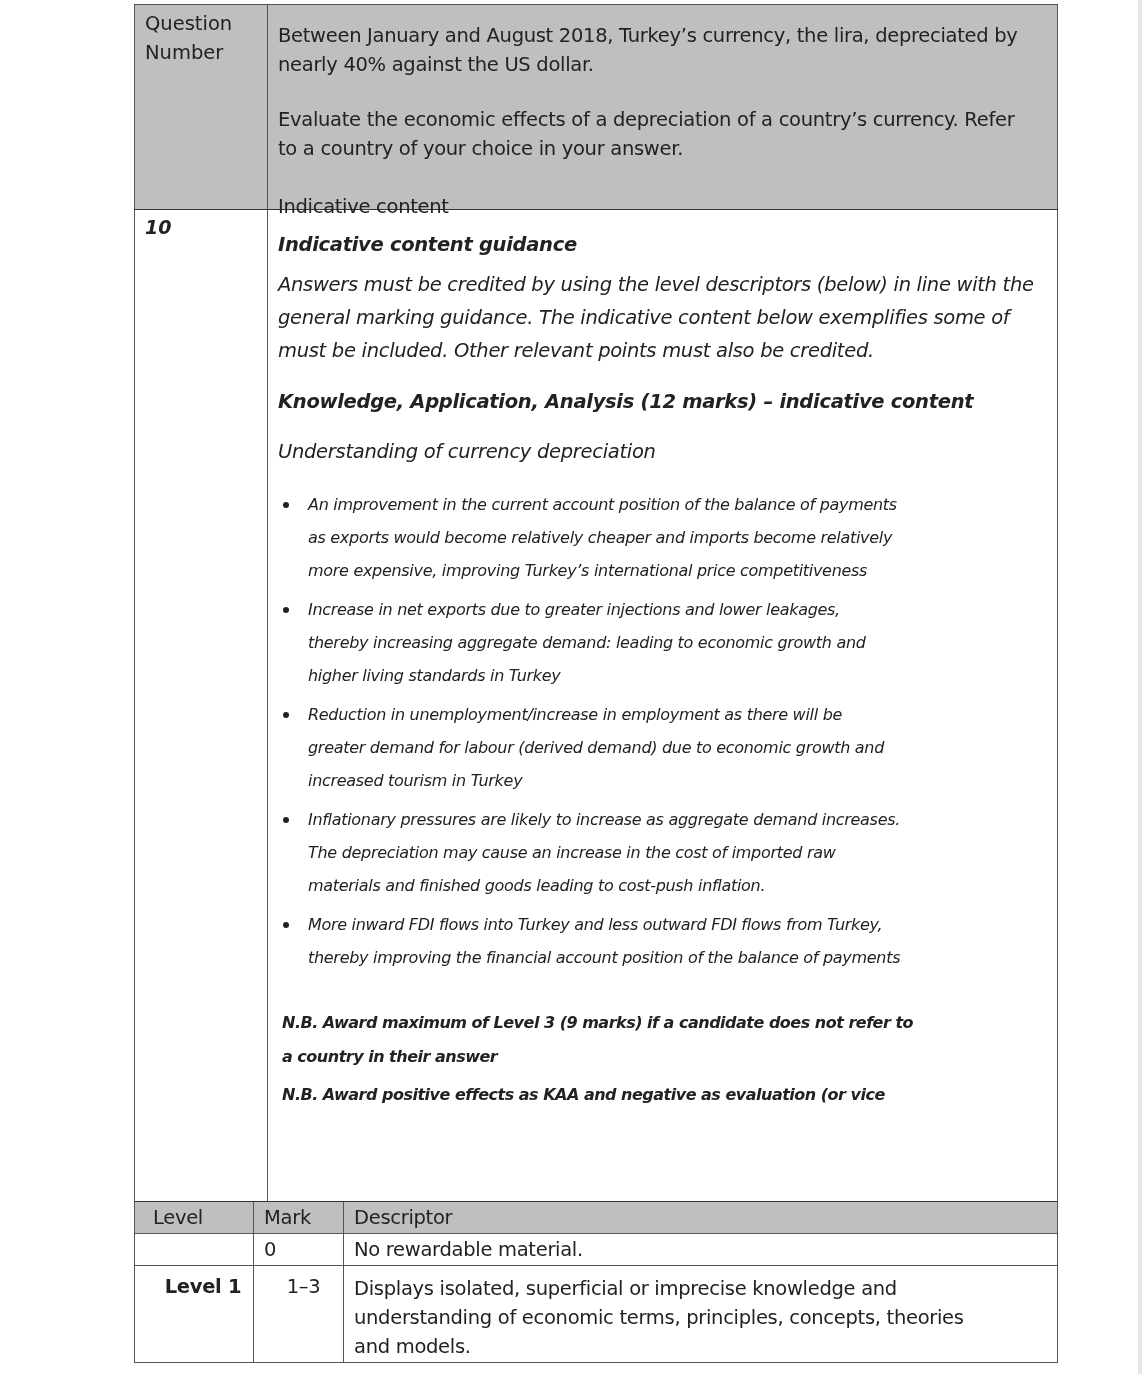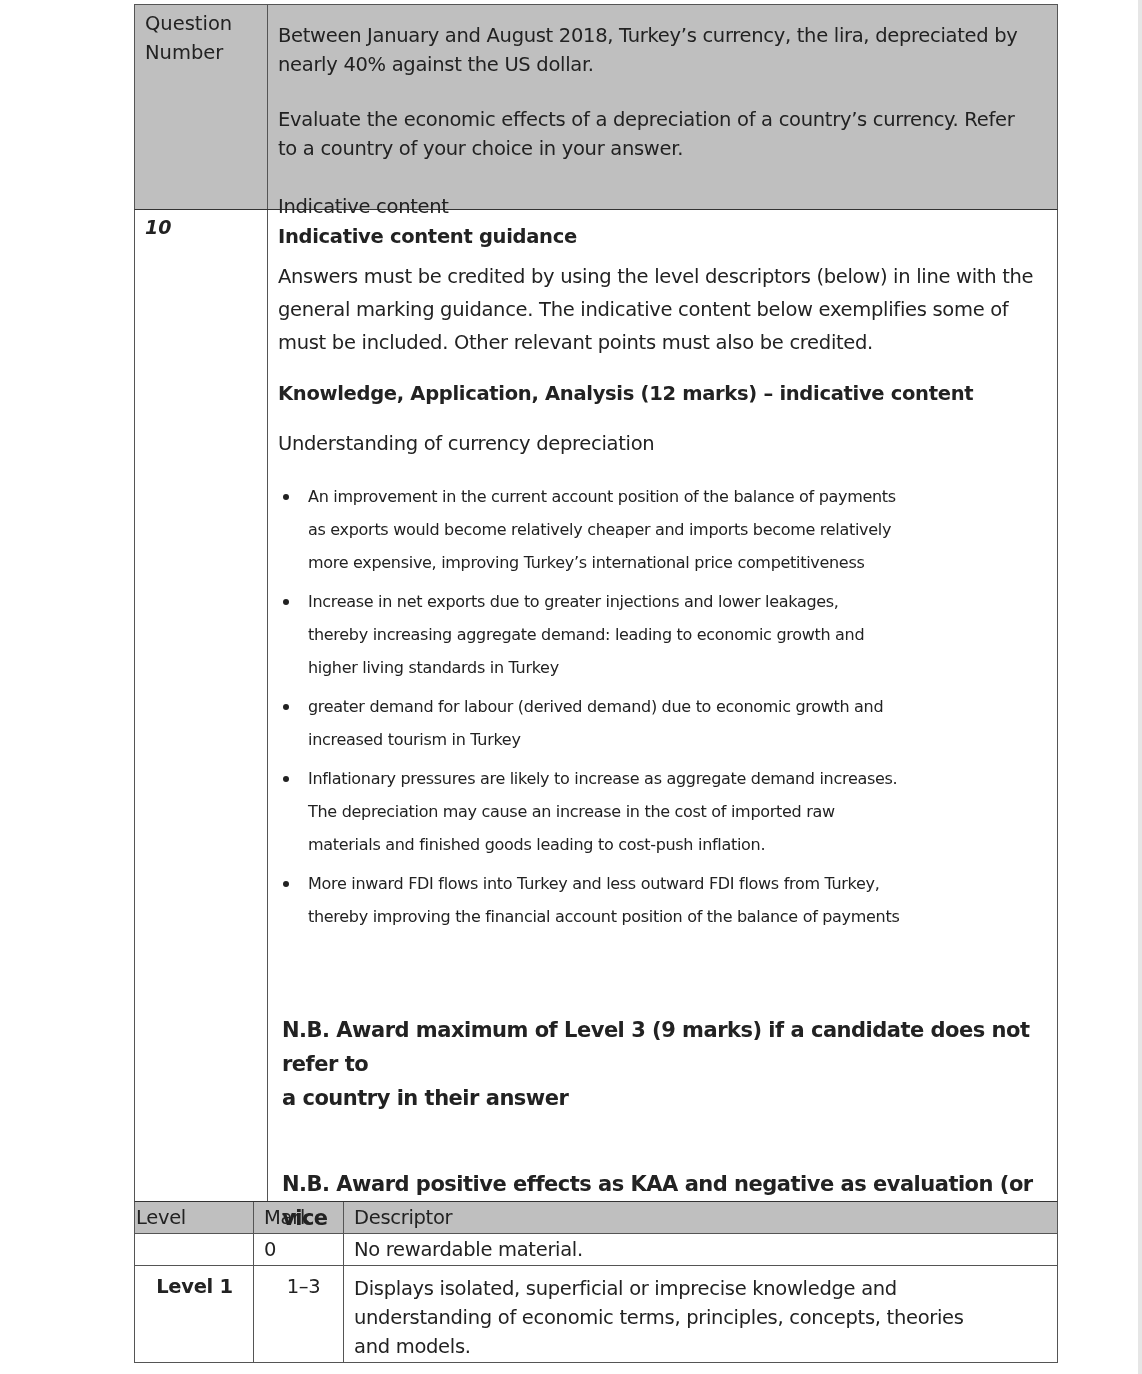--- a/index.html
+++ b/index.html
@@ -11,28 +11,28 @@
   .row { position: relative; display: flex; border-left: 1.5px solid #555; border-right: 1.5px solid #555; }
   .c1 { width: 133px; border-right: 1.5px solid #555; box-sizing: border-box; padding-left: 10px; }
   .c2 { flex: 1; box-sizing: border-box; padding-left: 10px; padding-right: 10px; }
   .txt { font-size: 19.5px; line-height: 29px; letter-spacing: -0.3px; }
   .bold { font-weight: bold; }
   .hdr { border-top: 1.5px solid #555; border-bottom: 1.5px solid #333; height: 204px; }
   .hdr .c1 { padding-top: 4px; line-height: 29px; font-size: 19.5px; }
   .hdr .c2 { padding-top: 16px; }
   .main { height: 991px; }
   .main .c1 { padding-top: 6px; font-weight: bold; font-size: 19px; font-style: italic; }
-  .main .c2 { padding-top: 12px; }
+  .main .c2 { padding-top: 20px; font-style: italic; }
   .p-line { font-size: 19.5px; line-height: 33px; letter-spacing: -0.3px; }
   ul { margin: 0; padding: 0; list-style: none; }
   li { position: relative; padding-left: 30px; font-size: 16px; line-height: 33px; letter-spacing: -0.3px; margin-bottom: 6px; }
   li .dot { position: absolute; left: 5px; top: 14px; width: 6px; height: 6px; border-radius: 50%; background: #222; }
-  .nb { padding-left: 4px; font-size: 21px; line-height: 34px; font-weight: bold; letter-spacing: -0.5px; margin-top: 48px; }
+  .nb { padding-left: 4px; font-size: 16px; line-height: 34px; font-weight: bold; letter-spacing: -0.5px; }
   .lvl { display: flex; border-left: 1.5px solid #555; border-right: 1.5px solid #555; border-bottom: 1.5px solid #555; font-size: 19.5px; letter-spacing: -0.3px; }
-  .lvl .a { width: 119px; border-right: 1.5px solid #555; box-sizing: border-box; padding-left: 1px; }
+  .lvl .a { width: 119px; border-right: 1.5px solid #555; box-sizing: border-box; padding-left: 18px; }
   .lvl .b { width: 90px; border-right: 1.5px solid #555; box-sizing: border-box; padding-left: 10px; }
   .lvl .d { flex: 1; box-sizing: border-box; padding-left: 10px; padding-right: 10px; }
   .lvl-hdr { border-top: 1.5px solid #333; height: 31px; line-height: 31px; }
   .lvl-r0 { height: 31px; line-height: 31px; }
   .lvl-r1 { height: 96px; }
   .lvl-r1 .a, .lvl-r1 .b { padding-top: 6px; line-height: 29px; text-align: center; }
   .lvl-r1 .d { padding-top: 8px; line-height: 29px; }
 </style>
 </head>
 <body>
@@ -77,20 +77,21 @@
           <div>more expensive, improving Turkey’s international price competitiveness</div>
         </li>
         <li>
             <span class="dot"></span>
           <div>Increase in net exports due to greater injections and lower leakages,</div>
           <div>thereby increasing aggregate demand: leading to economic growth and</div>
           <div>higher living standards in Turkey</div>
         </li>
         <li>
             <span class="dot"></span>
+          <div>Reduction in unemployment/increase in employment as there will be</div>
           <div>greater demand for labour (derived demand) due to economic growth and</div>
           <div>increased tourism in Turkey</div>
         </li>
         <li>
             <span class="dot"></span>
           <div>Inflationary pressures are likely to increase as aggregate demand increases.</div>
           <div>The depreciation may cause an increase in the cost of imported raw</div>
           <div>materials and finished goods leading to cost-push inflation.</div>
         </li>
         <li>

